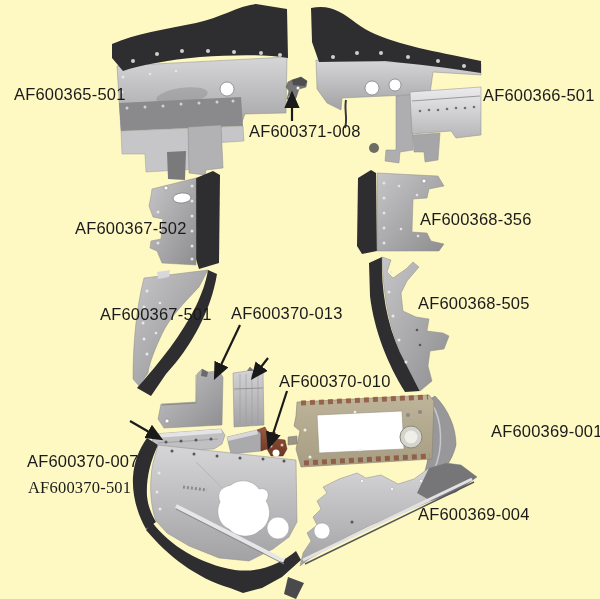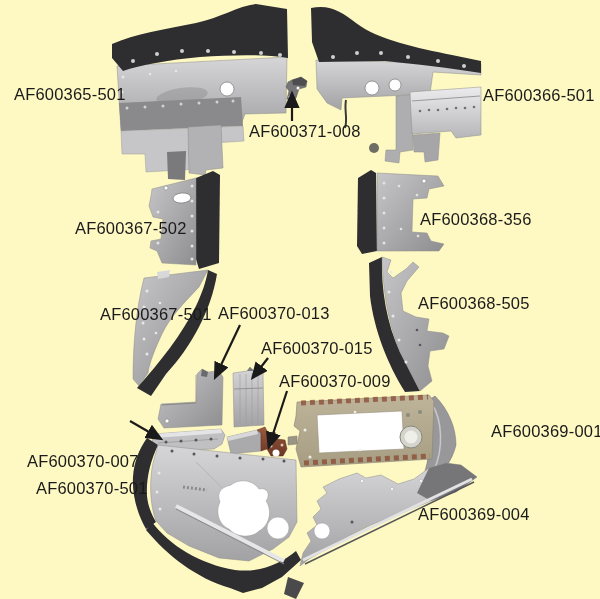--- a/index.html
+++ b/index.html
@@ -295,21 +295,20 @@
     </g>
   </svg>
 
   <div class="part-label" style="left:14px;  top:85px;">AF600365-501</div>
   <div class="part-label" style="left:483px; top:86px;">AF600366-501</div>
   <div class="part-label" style="left:249px; top:122px;">AF600371-008</div>
   <div class="part-label" style="left:75px;  top:219px;">AF600367-502</div>
   <div class="part-label" style="left:420px; top:210px;">AF600368-356</div>
   <div class="part-label" style="left:72px;  top:305px;margin-left:28px;">AF600367-501</div>
   <div class="part-label" style="left:418px; top:294px;">AF600368-505</div>
-  <div class="part-label" style="left:218px; top:304px;">AF600370-013</div>
-  <div class="part-label" style="left:261px; top:339px;">AF600370-015</div>
-  <div class="part-label" style="left:279px; top:372px;">AF600370-009</div>
+  <div class="part-label" style="left:231px; top:304px;">AF600370-013</div>
+  <div class="part-label" style="left:279px; top:372px;">AF600370-010</div>
   <div class="part-label" style="left:27px;  top:412px;margin-top:40px;">AF600370-007</div>
   <div class="part-label" style="left:455px; top:422px;margin-left:36px;">AF600369-001</div>
-  <div class="part-label" style="left:36px;  top:479px;">AF600370-501</div>
+  <div class="part-label" style="left:28px;  top:479px;font-family:Liberation Serif, serif;">AF600370-501</div>
   <div class="part-label" style="left:418px; top:505px;">AF600369-004</div>
 
 </div>
 
 </body></html>

